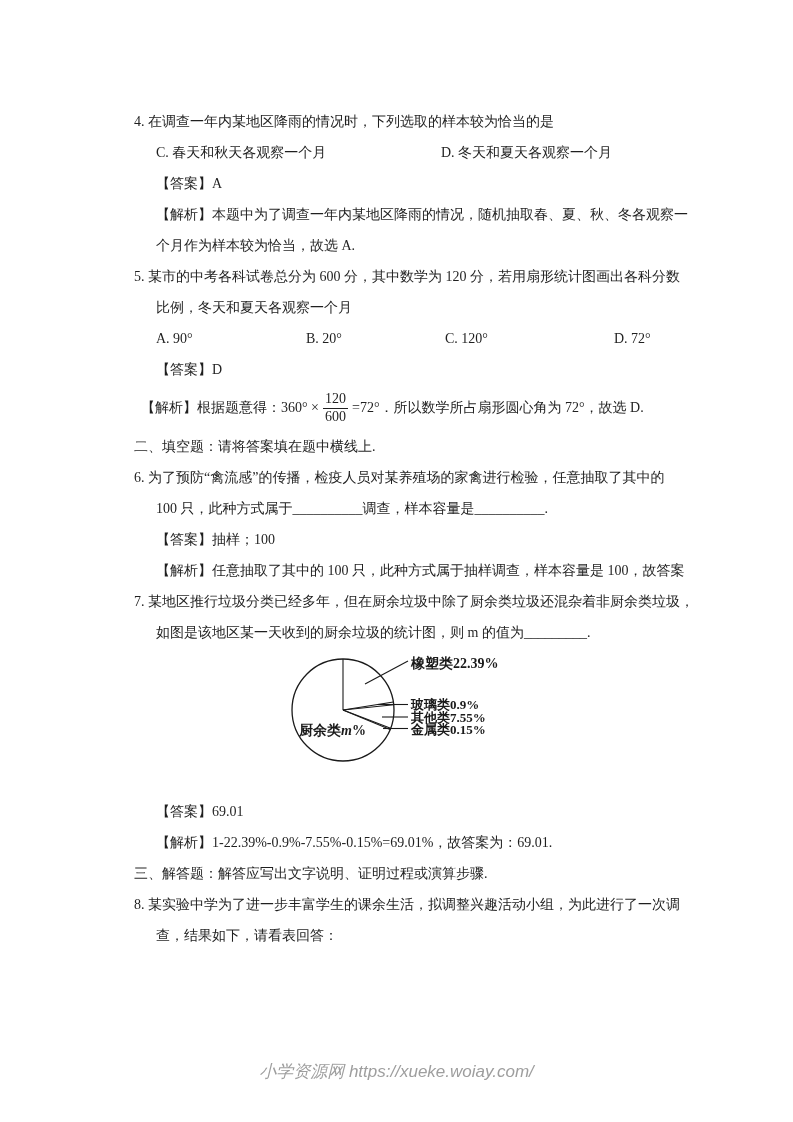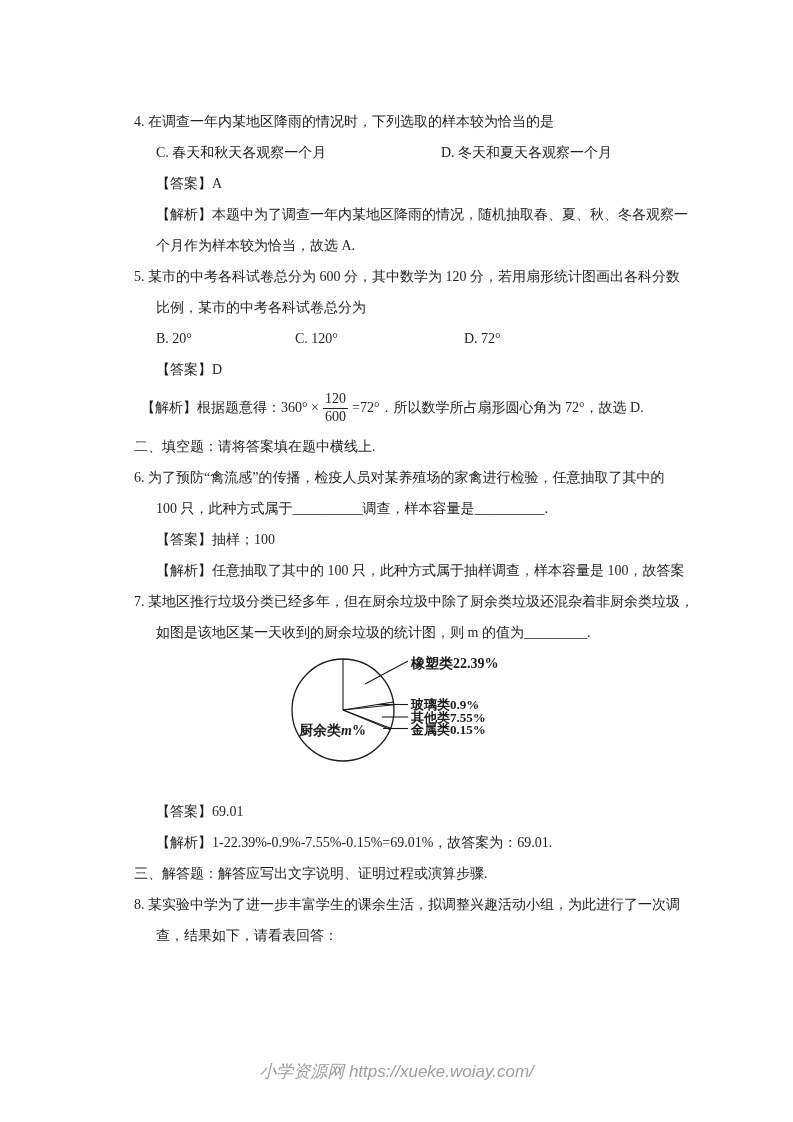--- a/index.html
+++ b/index.html
@@ -33,22 +33,23 @@
     <div class="line">4. 在调查一年内某地区降雨的情况时，下列选取的样本较为恰当的是</div>
     <div class="line indent opt-row">
       <span class="c285">C. 春天和秋天各观察一个月</span>
       <span>D. 冬天和夏天各观察一个月</span>
     </div>
     <div class="line indent">【答案】A</div>
     <div class="line indent">【解析】本题中为了调查一年内某地区降雨的情况，随机抽取春、夏、秋、冬各观察一</div>
     <div class="line indent">个月作为样本较为恰当，故选 A.</div>
 
     <div class="line">5. 某市的中考各科试卷总分为 600 分，其中数学为 120 分，若用扇形统计图画出各科分数</div>
-    <div class="line indent">比例，某市的中考各科试卷总分为</div>
+    <div class="line indent">比例，冬天和夏天各观察一个月</div>
     <div class="line indent opt-row">
+      <span class="c150">A. 90°</span>
       <span class="c139">B. 20°</span>
       <span class="c169">C. 120°</span>
       <span>D. 72°</span>
     </div>
     <div class="line indent">【答案】D</div>
     <div class="frac-line indent">
       <span>【解析】根据题意得：360° ×</span>
       <span class="frac">
         <span class="num">120</span>
         <span class="den">600</span>

